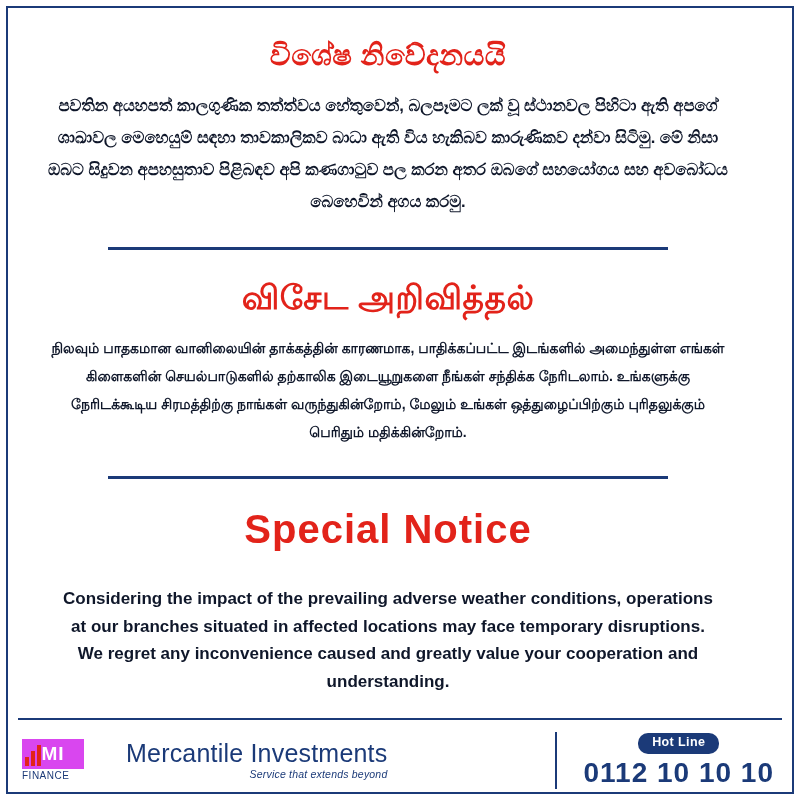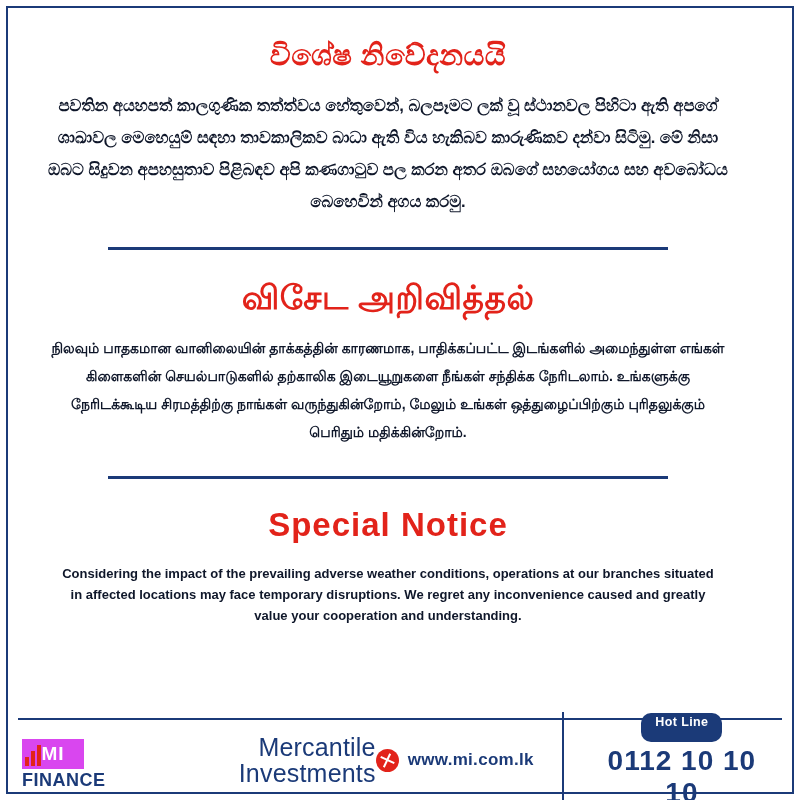--- a/index.html
+++ b/index.html
@@ -53,44 +53,44 @@
     margin-top: 10px;
     margin-bottom: 16px;
   }
   .tamil-heading {
     font-size: 33px;
     line-height: 1.2;
     margin-top: 4px;
     margin-bottom: 16px;
   }
   .english-heading {
-    font-size: 33px;
+    font-size: 40px;
     line-height: 1.2;
     margin-top: 4px;
-    margin-bottom: 18px;
+    margin-bottom: 32px;
     letter-spacing: 1px;
   }
 
   .body-text {
     color: #0f172a;
     font-weight: bold;
     margin: 0 auto;
   }
   .sinhala-body {
     font-size: 16.5px;
     line-height: 1.95;
     max-width: 700px;
   }
   .tamil-body {
     font-size: 14px;
     line-height: 2.0;
     max-width: 690px;
   }
   .english-body {
-    font-size: 13px;
+    font-size: 17px;
     line-height: 1.62;
     max-width: 660px;
   }
 
   .divider {
     width: 560px;
     height: 0;
     border-top: 3px solid #1b3a78;
     margin: 30px auto 28px auto;
   }
@@ -164,24 +164,23 @@
     display: block;
   }
   .logo-bars i:nth-child(1) { left: 0;  height: 9px; }
   .logo-bars i:nth-child(2) { left: 6px; height: 15px; }
   .logo-bars i:nth-child(3) { left: 12px; height: 21px; }
   .logo-finance {
     position: absolute;
     left: 0;
     top: 31px;
     width: 62px;
-    text-align: center;
-    color: #1b3a78;
-    font-weight: bold;
-    font-size: 18px;
+    color: #1b3a78;
+    font-weight: normal;
+    font-size: 10px;
     letter-spacing: 0.5px;
   }
 
   .brand-block {
     margin-left: 12px;
     line-height: 1.05;
     text-align: right;
   }
   .brand-name {
     color: #1b3a78;
@@ -245,21 +244,21 @@
     padding-left: 26px;
     text-align: center;
   }
   .hotline-pill {
     display: inline-block;
     background: #1b3a78;
     color: #ffffff;
     font-size: 12.5px;
     font-weight: bold;
     border-radius: 10px;
-    padding: 2px 14px 13px 14px;
+    padding: 2px 14px 5px 14px;
     letter-spacing: 0.4px;
   }
   .hotline-number {
     color: #1b3a78;
     font-size: 28px;
     font-weight: bold;
     letter-spacing: 1px;
     margin-top: 3px;
   }
 </style>
@@ -302,28 +301,25 @@
             <i></i>
               <i></i>
               <i></i>
           </div>
           <div class="logo-finance">FINANCE</div>
         </div>
       </div>
 
       <div class="brand-block">
         <div class="brand-name">Mercantile Investments</div>
+        <div class="brand-tagline">Service that extends beyond</div>
       </div>
 
       <div class="footer-spacer"></div>
 
-      <div class="web-block">
-        <span class="web-icon"></span>
-        <span class="web-url">www.mi.com.lk</span>
-      </div>
 
       <div class="footer-spacer"></div>
 
       <div class="hotline-block">
         <div class="hotline-pill">Hot Line</div>
         <div class="hotline-number">0112 10 10 10</div>
       </div>
 
     </div>
   </div>

